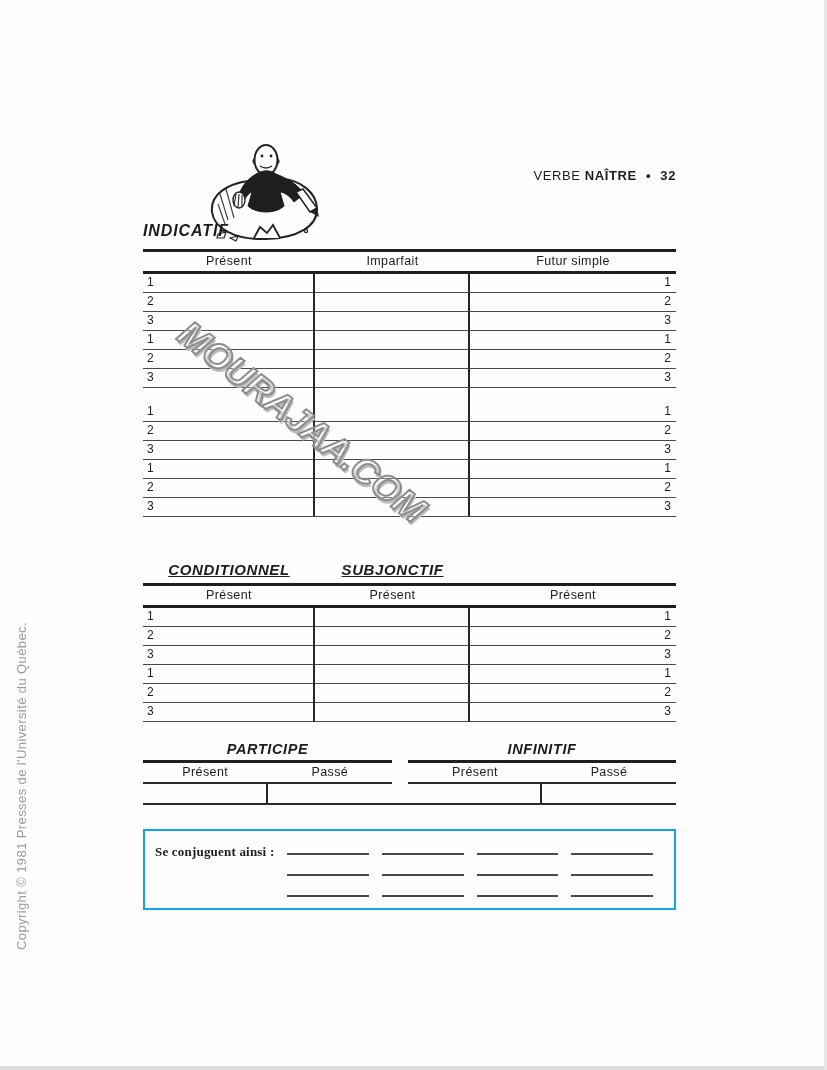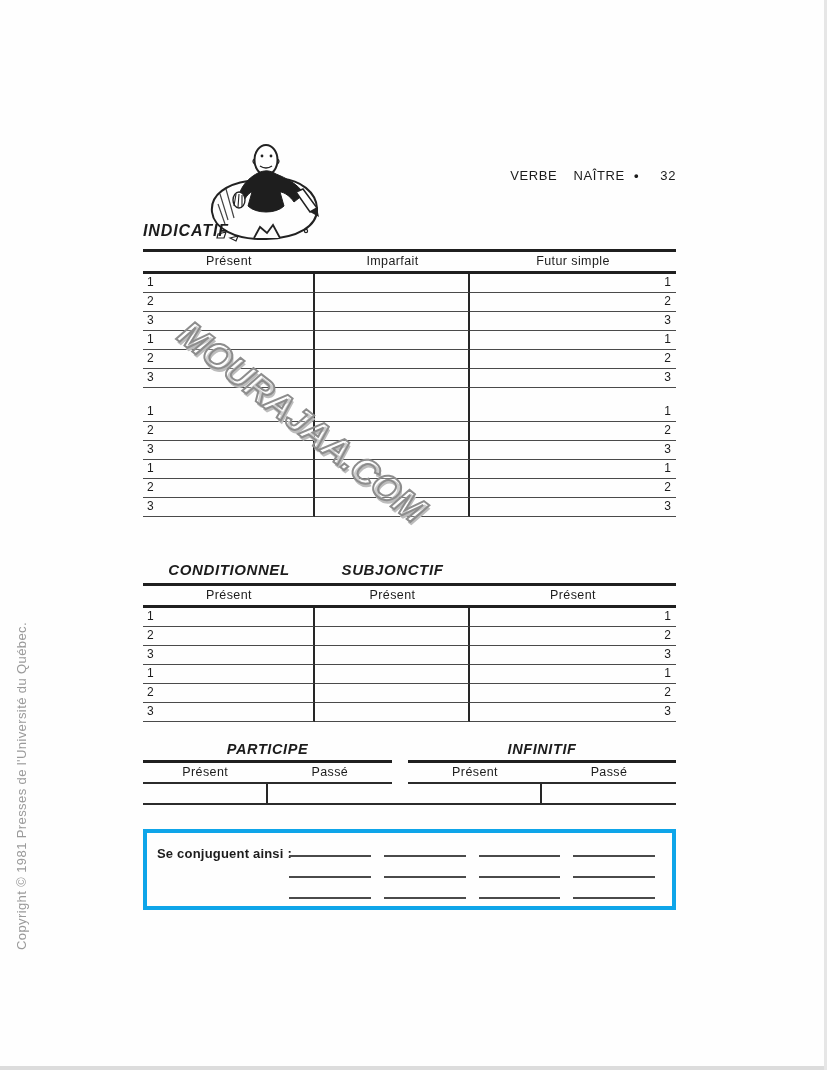--- a/index.html
+++ b/index.html
@@ -20,21 +20,21 @@
     transform-origin:0 0; transform:rotate(-90deg);
     width:380px; font-size:13px; color:#9a9a9a;
     letter-spacing:0.4px; white-space:nowrap;
   }
 
   
   .pagehead {
     position:absolute; left:380px; top:168px; width:296px;
     text-align:right; font-size:13px; letter-spacing:0.6px;
   }
-  .pagehead .b { font-weight:normal;margin-left:12px; }
+  .pagehead .b { font-weight:bold; }
   .pagehead .sep { font-weight:bold; margin:0 5px; }
 
   .cartoon { position:absolute; left:194px; top:134px; }
 
   
   .sec-title { position:absolute; left:143px; width:533px; text-align:left;
     font-style:italic; font-weight:bold; }
   #indicatif-title { top:222px; font-size:16px; letter-spacing:0.9px; }
 
   
@@ -48,21 +48,21 @@
   .trow { height:19px; font-size:12px; }
   .trow > div { border-bottom:1.5px solid #4a4a4a; line-height:17px; height:19px; }
   .cA { padding-left:4px; border-right:2px solid #262626; }
   .cB { border-right:2px solid #262626; }
   .cC { text-align:right; padding-right:5px; }
   .tfill { height:15px; }
   .tfill > div { height:15px; }
   .tfill .cA, .tfill .cB { border-right:2px solid #262626; }
 
   .moods-titles { height:22px; font-size:15px; font-weight:bold; font-style:italic;
-    text-align:center; letter-spacing:0.6px; }
+    text-align:center; letter-spacing:0.6px;text-decoration:underline; }
   .moods-titles > div { line-height:18px; }
 
   
   .pi-wrap { position:absolute; left:143px; top:741px; width:533px; }
   .pi-flex { display:flex; gap:16px; }
   .pi-table { position:relative; }
   .pi-left  { width:250px; }
   .pi-right { width:269px; }
   .pi-title { height:19px; text-align:center; font-size:14.5px; font-weight:bold;
     font-style:italic; letter-spacing:0.6px; }
@@ -72,21 +72,22 @@
     height:24px; font-size:12.5px; letter-spacing:0.4px;
   }
   .pi-head > div { line-height:19px; }
   .pi-blank { display:grid; grid-template-columns:1fr 1fr; height:19px; }
   .pi-blank .half-l { border-right:2px solid #262626; }
   .pi-bottomline { position:absolute; left:0; top:62px; width:533px; height:2px; background:#2b2b2b; }
 
   
   .conj-box {
     position:absolute; left:143px; top:829px; width:533px; height:81px;
-    border:4px solid #0ea5e9;
+    border:2px solid #0ea5e9;
+    font-family:Liberation Serif, serif;
   }
   .conj-label { position:absolute; left:10px; top:13px; font-size:13px; font-weight:bold; letter-spacing:0.2px; }
   .conj-lines {
     position:absolute; left:142px; top:3px; width:366px;
     display:grid; grid-template-columns:repeat(4,1fr); column-gap:13px;
   }
   .conj-lines > div { height:21px; border-bottom:2px solid #4a4a4a; }
 
   
   .watermark {

